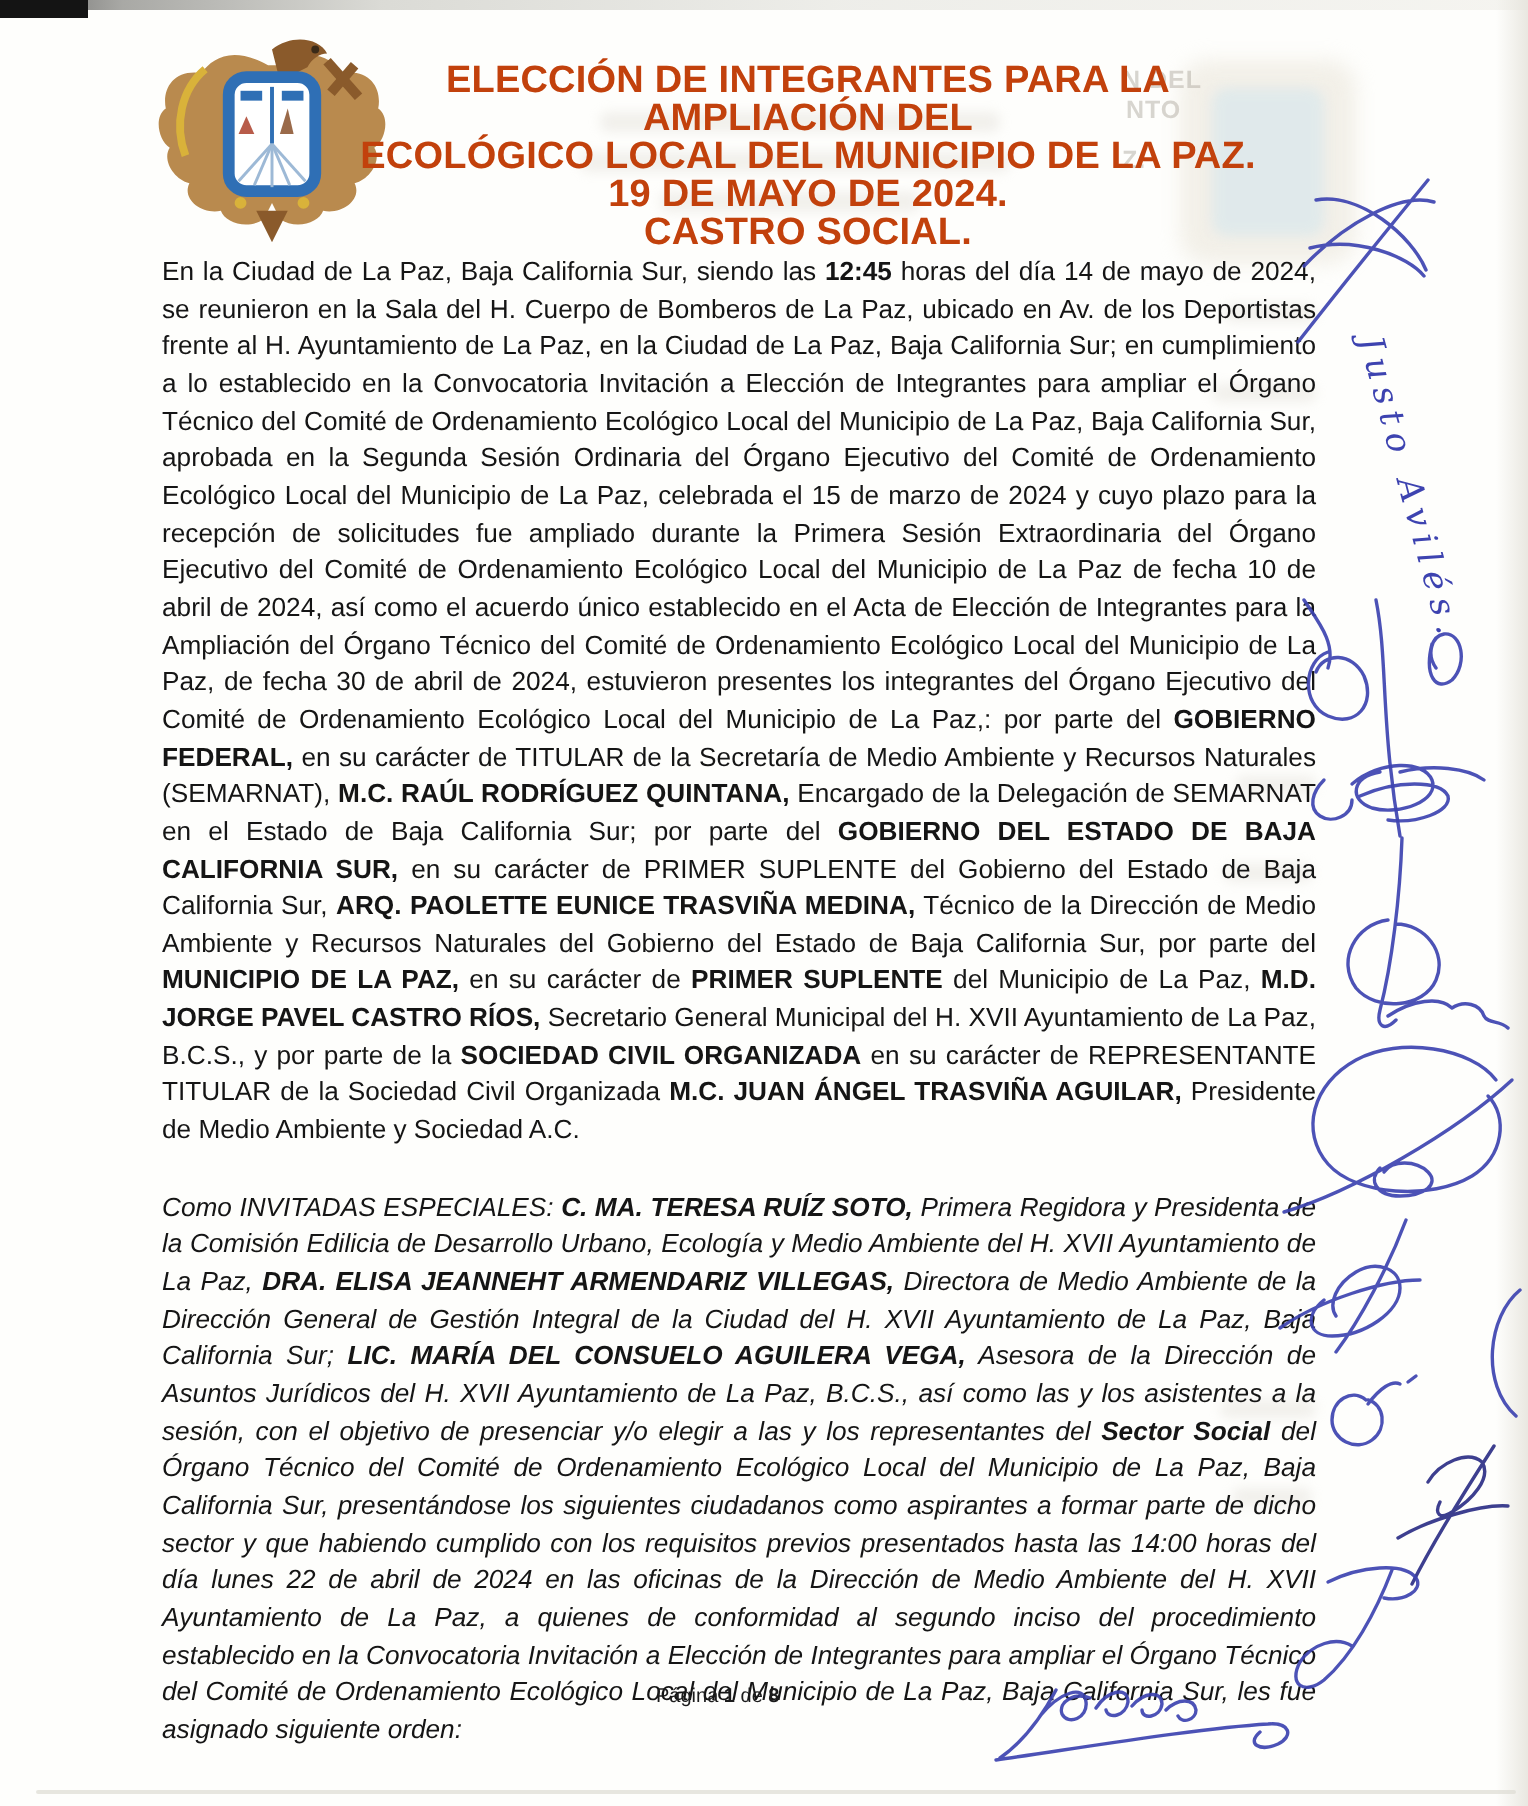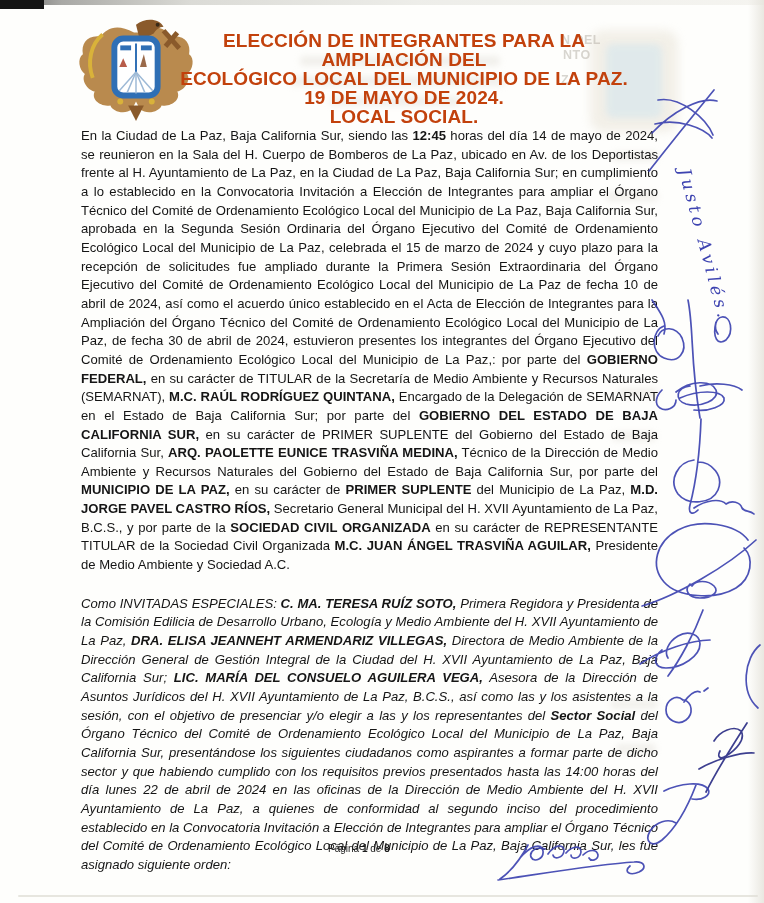--- a/index.html
+++ b/index.html
@@ -91,21 +91,21 @@
     </g>
     <path d="M52,92 L60,108 L68,92 Z" fill="#8a5a2b"></path>
     <circle cx="44" cy="88" r="3" fill="#d9b23a"></circle>
       <circle cx="76" cy="88" r="3" fill="#d9b23a"></circle>
   </svg>
 
   <div class="title-block">
       <p>ELECCIÓN DE INTEGRANTES PARA LA AMPLIACIÓN DEL</p>
       <p>ECOLÓGICO LOCAL DEL MUNICIPIO DE LA PAZ.</p>
       <p>19 DE MAYO DE 2024.</p>
-      <p>LOCAL SOCIAL.</p>
+      <p>CASTRO SOCIAL.</p>
     </div>
 
   <div class="doc-body">
       <p><span>En la Ciudad de La Paz, Baja California Sur, siendo las </span><span class="b">12:45</span><span> horas del día 14 de mayo de 2024, se reunieron en la Sala del H. Cuerpo de Bomberos de La Paz, ubicado en Av. de los Deportistas frente al H. Ayuntamiento de La Paz, en la Ciudad de La Paz, Baja California Sur; en cumplimiento a lo establecido en la Convocatoria Invitación a Elección de Integrantes para ampliar el Órgano Técnico del Comité de Ordenamiento Ecológico Local del Municipio de La Paz, Baja California Sur, aprobada en la Segunda Sesión Ordinaria del Órgano Ejecutivo del Comité de Ordenamiento Ecológico Local del Municipio de La Paz, celebrada el 15 de marzo de 2024 y cuyo plazo para la recepción de solicitudes fue ampliado durante la Primera Sesión Extraordinaria del Órgano Ejecutivo del Comité de Ordenamiento Ecológico Local del Municipio de La Paz de fecha 10 de abril de 2024, así como el acuerdo único establecido en el Acta de Elección de Integrantes para la Ampliación del Órgano Técnico del Comité de Ordenamiento Ecológico Local del Municipio de La Paz, de fecha 30 de abril de 2024, estuvieron presentes los integrantes del Órgano Ejecutivo del Comité de Ordenamiento Ecológico Local del Municipio de La Paz,: por parte del </span><span class="b">GOBIERNO FEDERAL,</span><span> en su carácter de TITULAR de la Secretaría de Medio Ambiente y Recursos Naturales (SEMARNAT), </span><span class="b">M.C. RAÚL RODRÍGUEZ QUINTANA,</span><span> Encargado de la Delegación de SEMARNAT en el Estado de Baja California Sur; por parte del </span><span class="b">GOBIERNO DEL ESTADO DE BAJA CALIFORNIA SUR,</span><span> en su carácter de PRIMER SUPLENTE del Gobierno del Estado de Baja California Sur, </span><span class="b">ARQ. PAOLETTE EUNICE TRASVIÑA MEDINA,</span><span> Técnico de la Dirección de Medio Ambiente y Recursos Naturales del Gobierno del Estado de Baja California Sur, por parte del </span><span class="b">MUNICIPIO DE LA PAZ,</span><span> en su carácter de </span><span class="b">PRIMER SUPLENTE</span><span> del Municipio de La Paz, </span><span class="b">M.D. JORGE PAVEL CASTRO RÍOS,</span><span> Secretario General Municipal del H. XVII Ayuntamiento de La Paz, B.C.S., y por parte de la </span><span class="b">SOCIEDAD CIVIL ORGANIZADA</span><span> en su carácter de REPRESENTANTE TITULAR de la Sociedad Civil Organizada </span><span class="b">M.C. JUAN ÁNGEL TRASVIÑA AGUILAR,</span><span> Presidente de Medio Ambiente y Sociedad A.C.</span></p>
       <p><span>Como INVITADAS ESPECIALES: </span><span class="b">C. MA. TERESA RUÍZ SOTO,</span><span> Primera Regidora y Presidenta de la Comisión Edilicia de Desarrollo Urbano, Ecología y Medio Ambiente del H. XVII Ayuntamiento de La Paz, </span><span class="b">DRA. ELISA JEANNEHT ARMENDARIZ VILLEGAS,</span><span> Directora de Medio Ambiente de la Dirección General de Gestión Integral de la Ciudad del H. XVII Ayuntamiento de La Paz, Baja California Sur; </span><span class="b">LIC. MARÍA DEL CONSUELO AGUILERA VEGA,</span><span> Asesora de la Dirección de Asuntos Jurídicos del H. XVII Ayuntamiento de La Paz, B.C.S., así como las y los asistentes a la sesión, con el objetivo de presenciar y/o elegir a las y los representantes del </span><span class="b">Sector Social</span><span> del Órgano Técnico del Comité de Ordenamiento Ecológico Local del Municipio de La Paz, Baja California Sur, presentándose los siguientes ciudadanos como aspirantes a formar parte de dicho sector y que habiendo cumplido con los requisitos previos presentados hasta las 14:00 horas del día  lunes 22 de abril de 2024 en las oficinas de la Dirección de Medio Ambiente del H. XVII Ayuntamiento de La Paz, a quienes de conformidad al segundo inciso del procedimiento establecido en la Convocatoria Invitación a Elección de Integrantes para ampliar el Órgano Técnico del Comité de Ordenamiento Ecológico Local del Municipio de La Paz, Baja California Sur, les fue asignado siguiente orden:</span></p>
     </div>
 
   <div class="doc-footer">
     <span>Página </span><b>1</b><span> de </span><b>8</b>
   </div>

